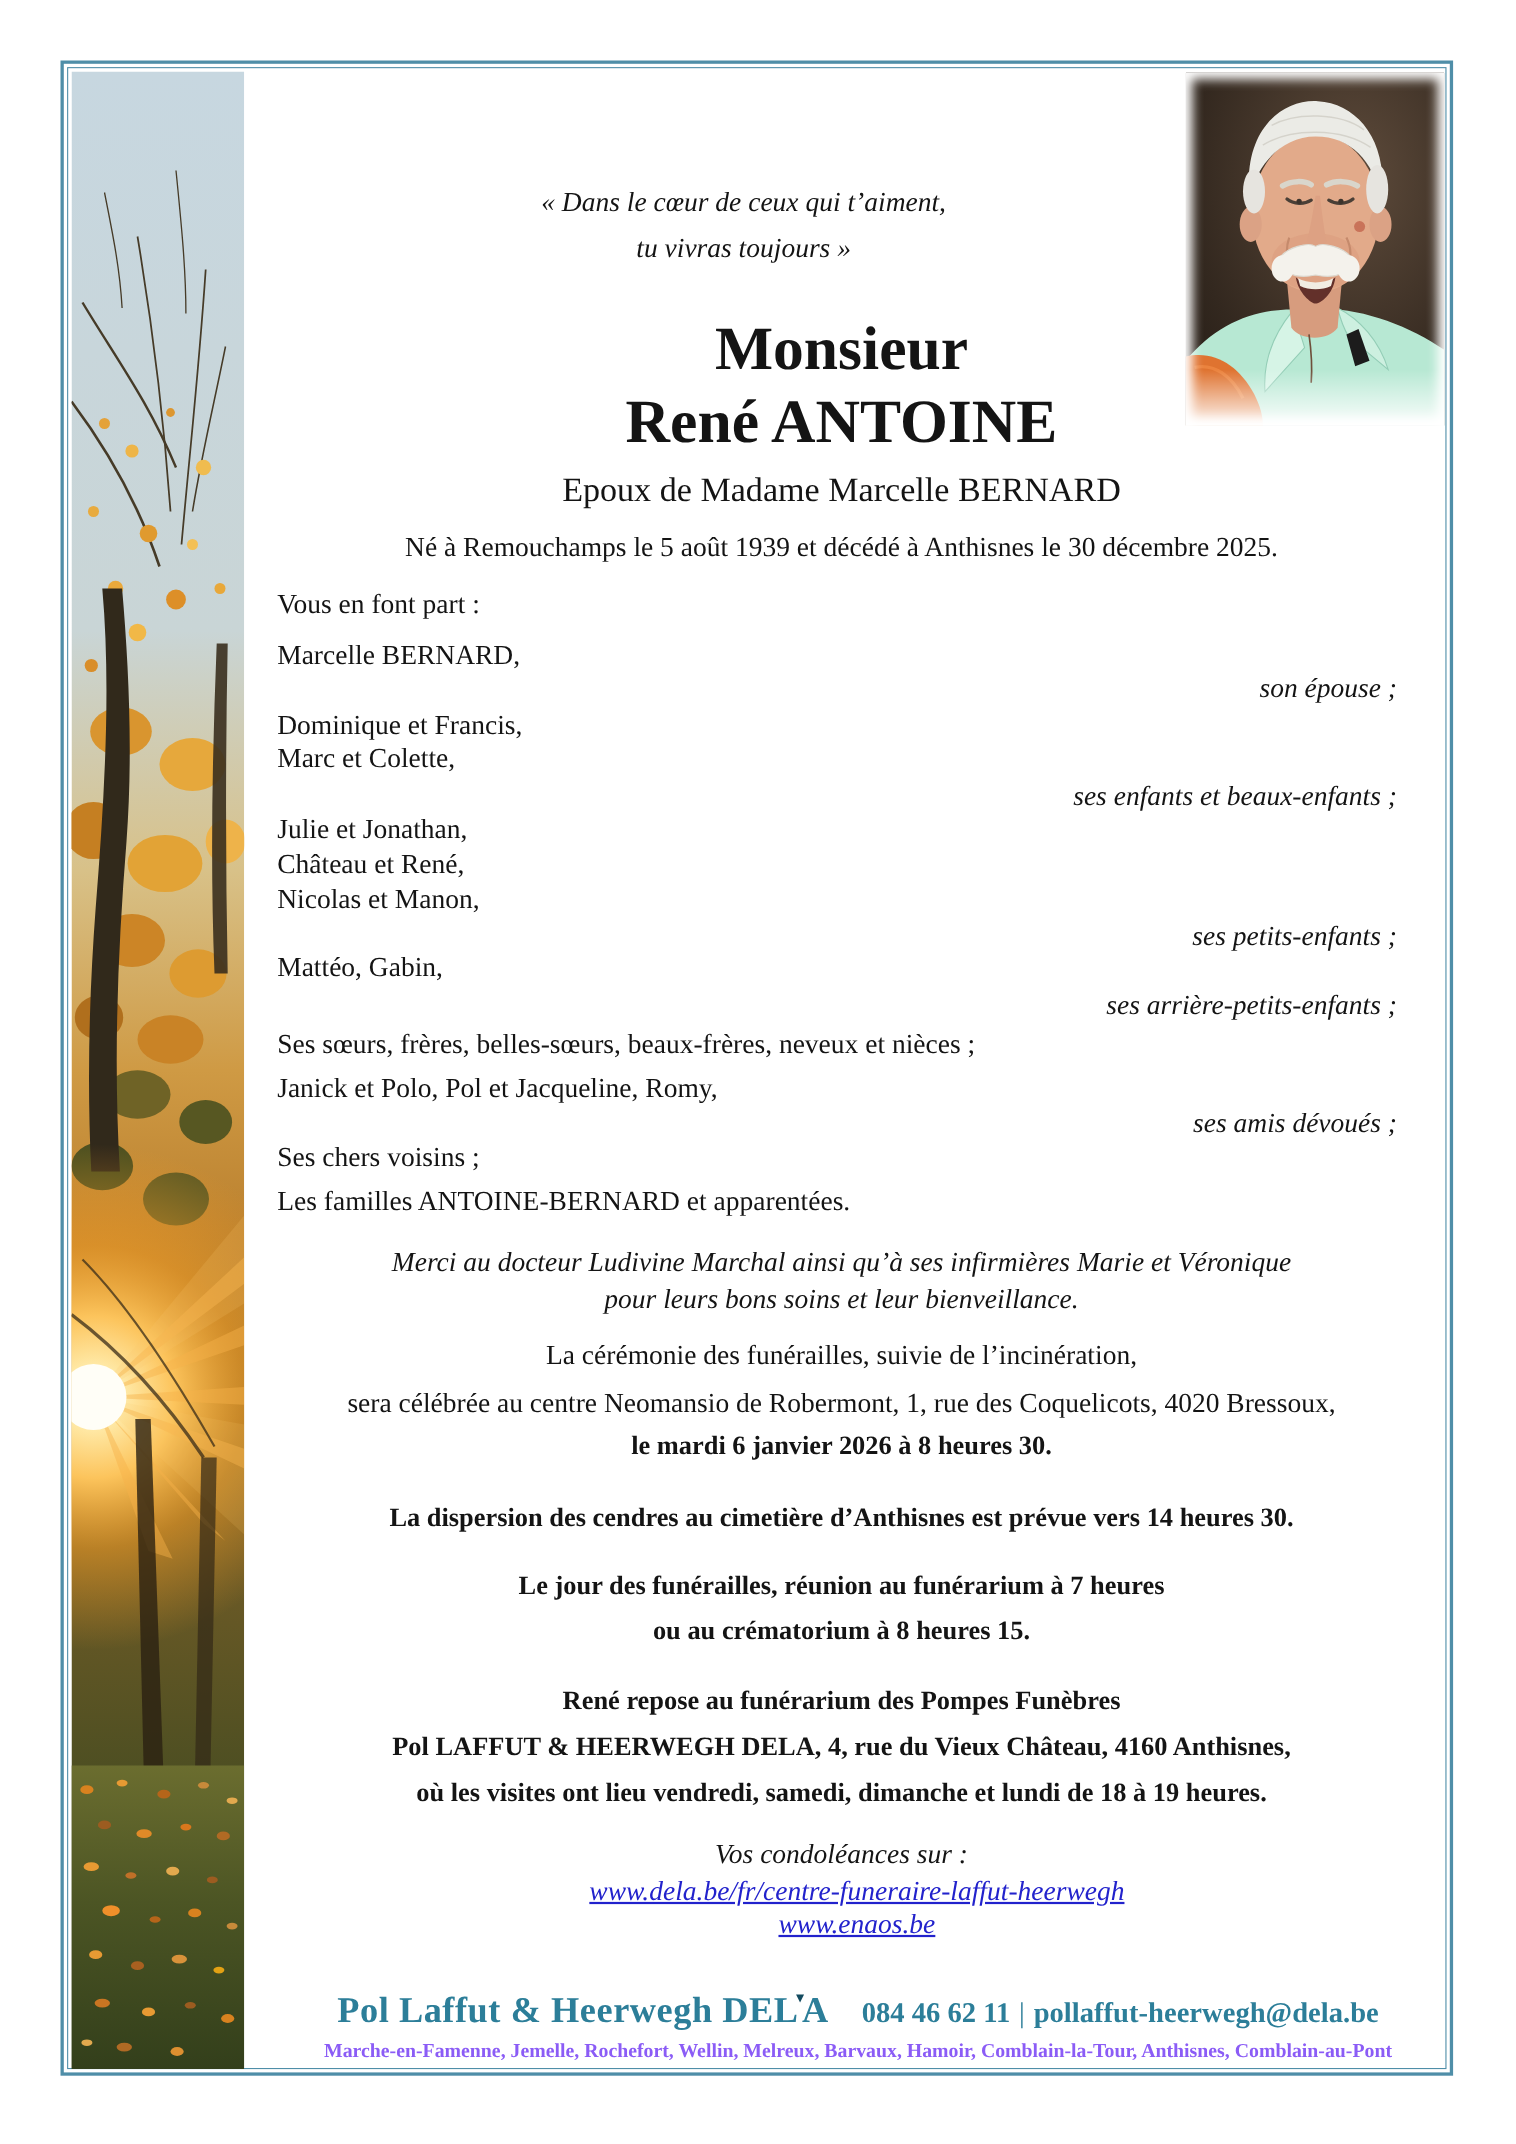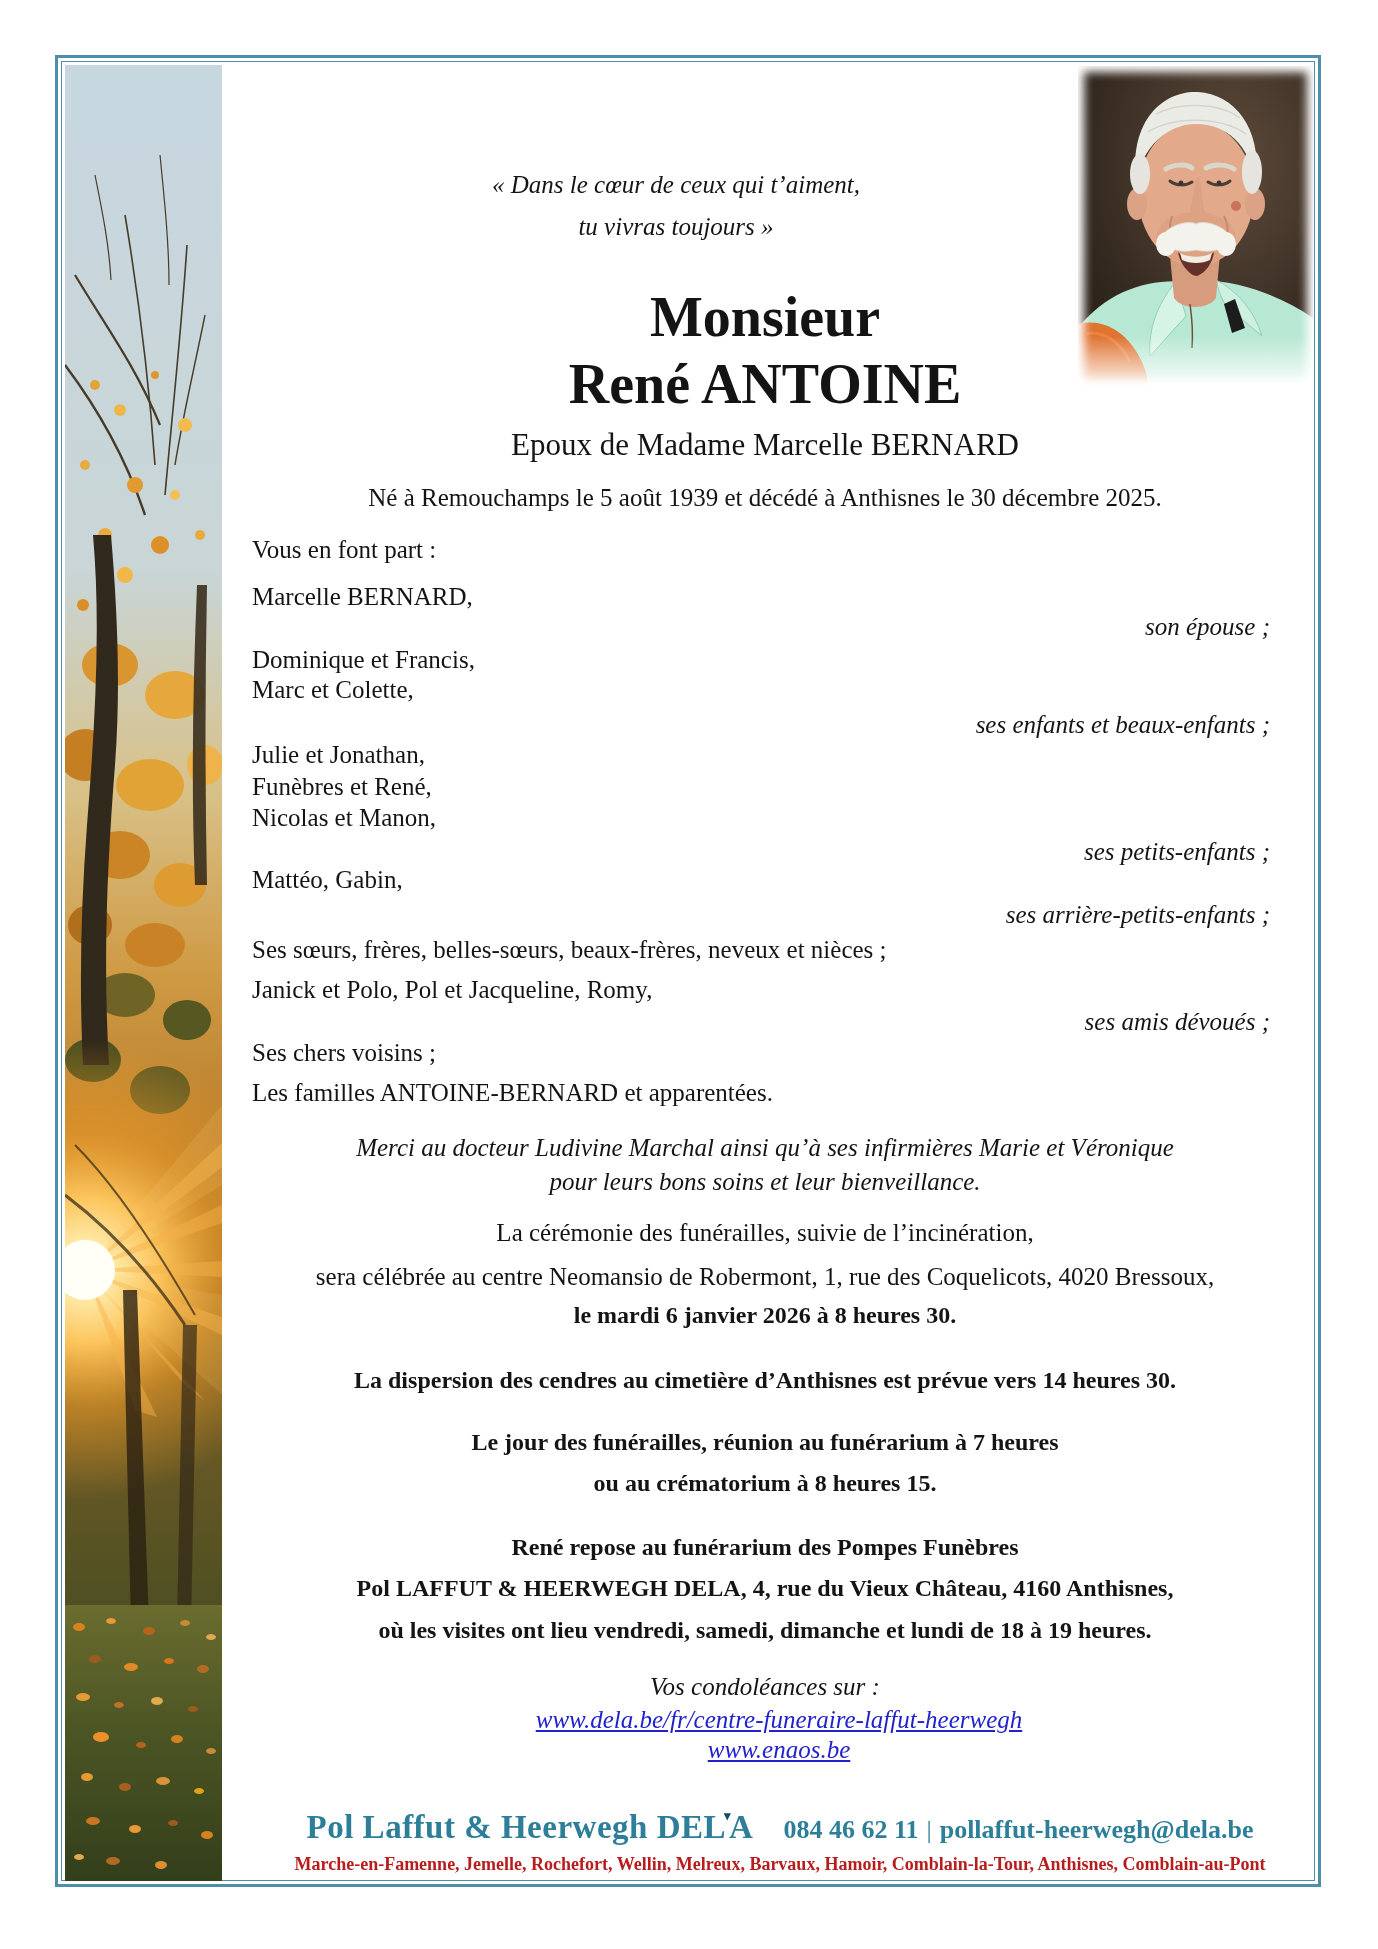--- a/index.html
+++ b/index.html
@@ -28,21 +28,21 @@
   .spouse{font-size:31px;line-height:42px;}
   a.doclink{color:#2222cc;font-style:italic;text-decoration:underline;margin-left:28px;}
   
   .footer-brandline{position:absolute;left:250px;width:1060px;top:1808px;height:44px;
       text-align:center;color:#2c7e99;white-space:nowrap;}
   .brand{font-size:33px;font-weight:bold;letter-spacing:.5px;}
   .brand-mark{font-size:13px;color:#134b5f;vertical-align:18px;margin:0 -2px;}
   .contact{font-size:26px;font-weight:bold;margin-left:26px;}
   .contact .sep{font-weight:normal;padding:0 8px;}
   .footer-locs{position:absolute;left:250px;width:1060px;top:1852px;text-align:center;
-      color:#b91c1c;font-size:18px;font-weight:bold;line-height:24px;white-space:nowrap;}
+      color:#8b5cf6;font-size:18px;font-weight:bold;line-height:24px;white-space:nowrap;}
 </style>
 </head>
 <body>
 
 <div class="frame">
     <div class="frame-inner"></div>
   </div>
 
 <div class="strip">
 <svg viewBox="0 0 157 1816" preserveAspectRatio="none" aria-hidden="true">
@@ -240,21 +240,21 @@
 <div class="line ctr spouse" style="top:424px">Epoux de Madame Marcelle BERNARD</div>
 <div class="line ctr" style="top:483px">Né à Remouchamps le 5 août 1939 et décédé à Anthisnes le 30 décembre 2025.</div>
 
 <div class="line nm" style="top:535px">Vous en font part :</div>
 <div class="line nm" style="top:582px">Marcelle BERNARD,</div>
 <div class="line rl" style="top:612px">son épouse ;</div>
 <div class="line nm" style="top:645px">Dominique et Francis,</div>
 <div class="line nm" style="top:675px">Marc et Colette,</div>
 <div class="line rl" style="top:710px">ses enfants et beaux-enfants ;</div>
 <div class="line nm" style="top:740px">Julie et Jonathan,</div>
-<div class="line nm" style="top:772px">Funèbres et René,</div>
+<div class="line nm" style="top:772px">Château et René,</div>
 <div class="line nm" style="top:803px">Nicolas et Manon,</div>
 <div class="line rl" style="top:837px">ses petits-enfants ;</div>
 <div class="line nm" style="top:865px">Mattéo, Gabin,</div>
 <div class="line rl" style="top:900px">ses arrière-petits-enfants ;</div>
 <div class="line nm" style="top:935px">Ses sœurs, frères, belles-sœurs, beaux-frères, neveux et nièces ;</div>
 <div class="line nm" style="top:975px">Janick et Polo, Pol et Jacqueline, Romy,</div>
 <div class="line rl" style="top:1007px">ses amis dévoués ;</div>
 <div class="line nm" style="top:1038px">Ses chers voisins ;</div>
 <div class="line nm" style="top:1078px">Les familles ANTOINE-BERNARD et apparentées.</div>
 

